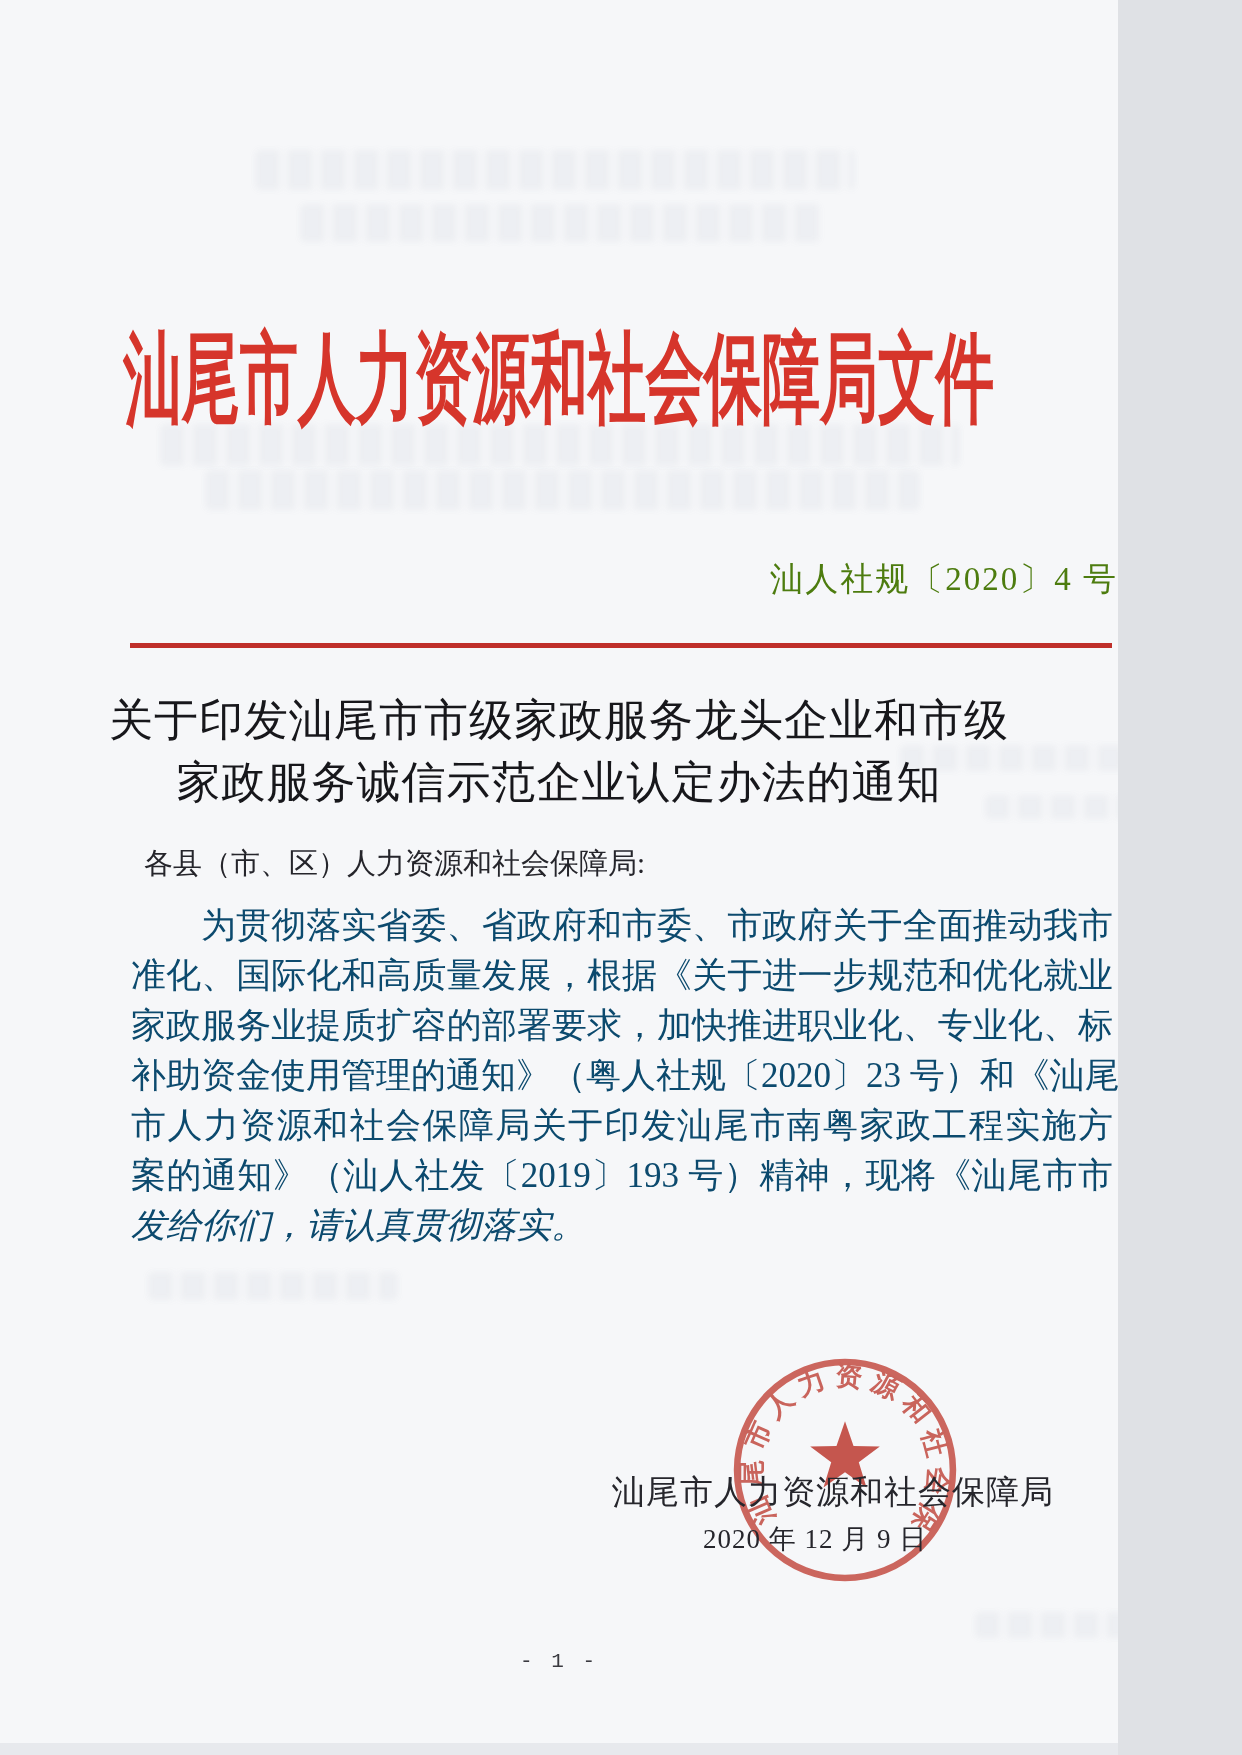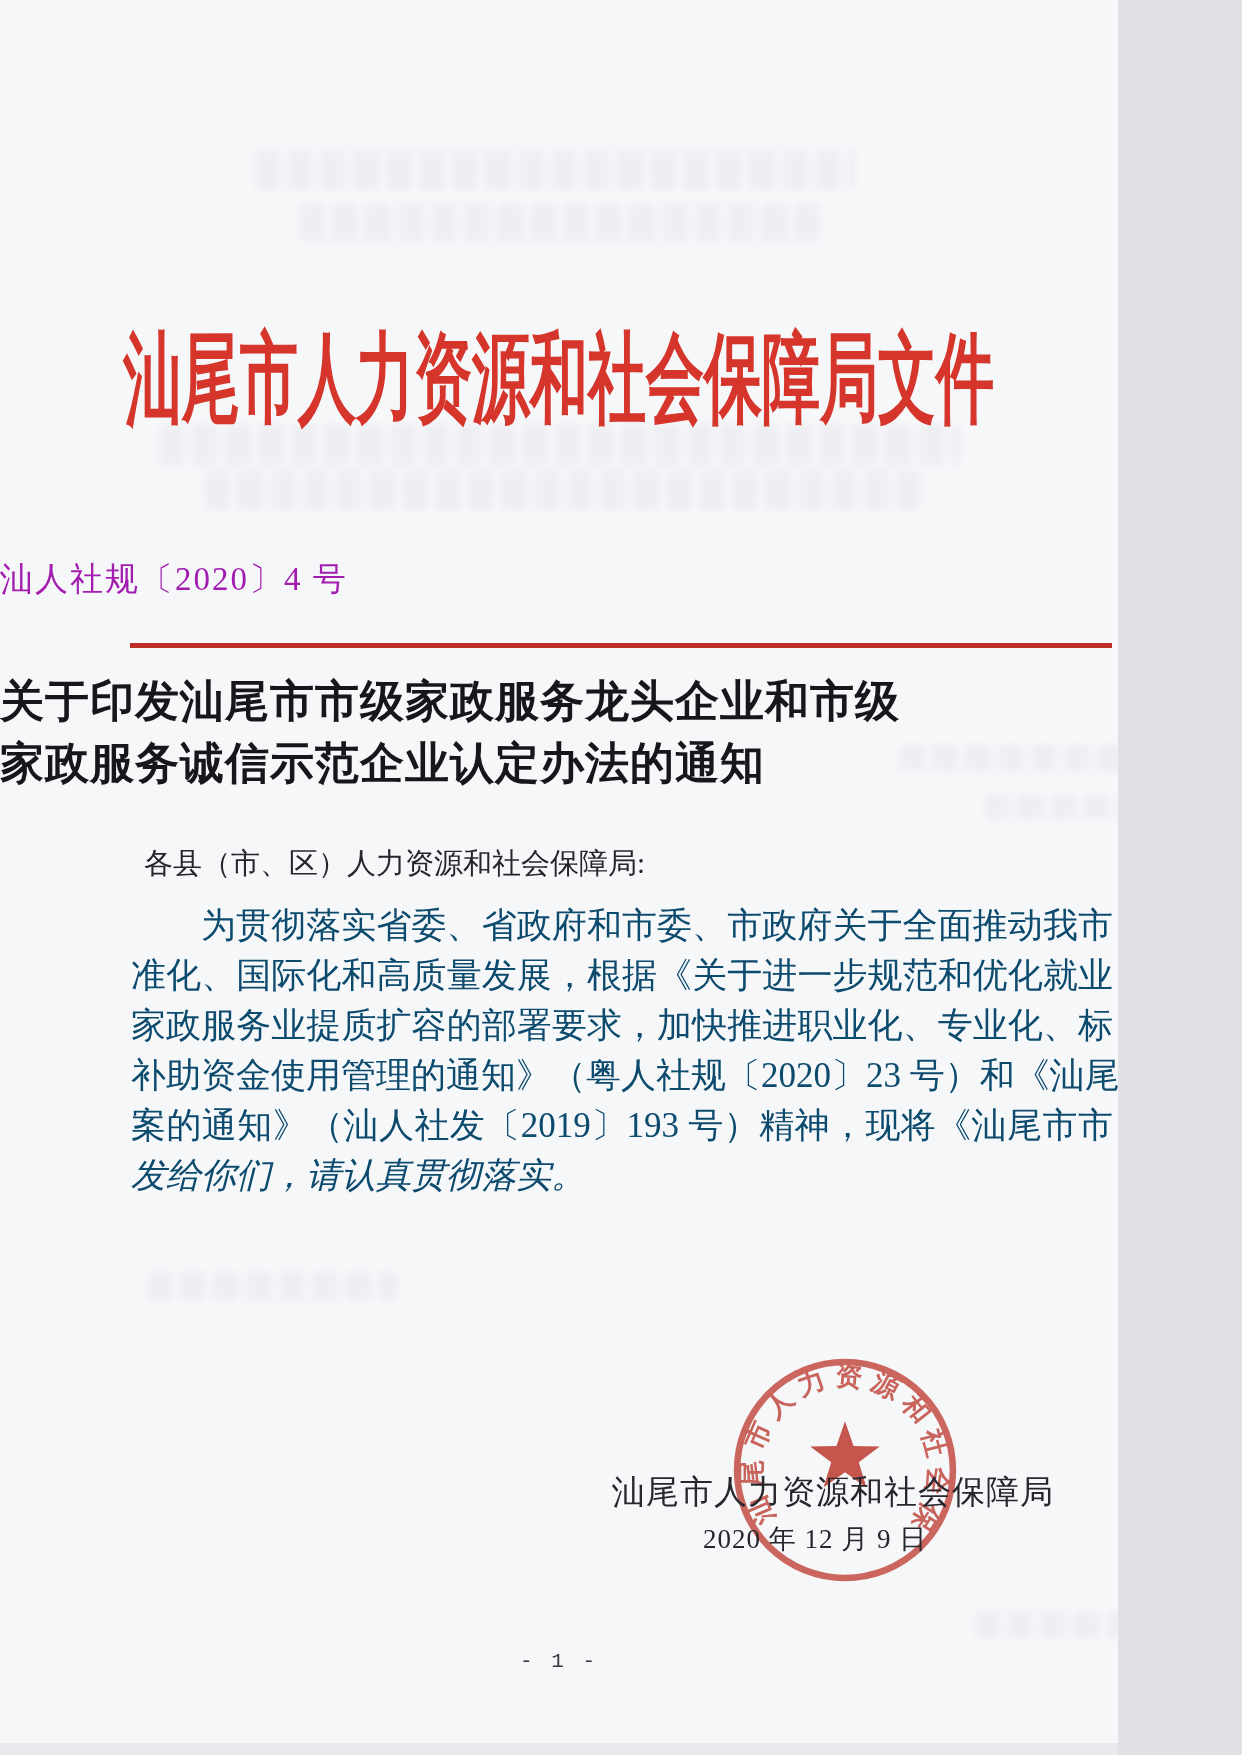--- a/index.html
+++ b/index.html
@@ -16,29 +16,29 @@
   }
   .header-red{
     position:absolute;top:330px;left:0;width:100%;
     text-align:center;font-size:58px;font-weight:900;line-height:1;
     color:#d6352b;letter-spacing:0px;
     transform:scaleY(1.7);transform-origin:center top;
     white-space:nowrap;
   }
   .doc-number{
     position:absolute;top:563px;left:0;width:100%;
-    text-align:left;font-size:33px;line-height:1;letter-spacing:2px;color:#a21caf;
+    text-align:right;font-size:33px;line-height:1;letter-spacing:2px;color:#4d7c0f;
   }
   .red-rule{
     position:absolute;top:643px;left:130px;width:982px;height:5px;
     background:#bf2f2a;
   }
   .doc-title{
-    position:absolute;top:671px;left:0;width:100%;
-    text-align:left;font-size:44px;font-weight:700;line-height:62px;
+    position:absolute;top:690px;left:0;width:100%;
+    text-align:center;font-size:44px;font-weight:400;line-height:62px;
     color:#17171b;letter-spacing:1px;
   }
   .salutation{
     position:absolute;top:846px;left:144px;
     font-size:29px;line-height:1.2;color:#25252b;
   }
   .body-block{
     position:absolute;top:901px;left:131px;width:982px;
     font-size:35px;color:#0c4a6e;
   }
@@ -96,20 +96,21 @@
     <div>家政服务诚信示范企业认定办法的通知</div>
   </div>
 
   <div class="salutation">各县（市、区）人力资源和社会保障局:</div>
 
   <div class="body-block">
     <div class="bodyline indent">为贯彻落实省委、省政府和市委、市政府关于全面推动我市</div>
     <div class="bodyline">准化、国际化和高质量发展，根据《关于进一步规范和优化就业</div>
     <div class="bodyline">家政服务业提质扩容的部署要求，加快推进职业化、专业化、标</div>
     <div class="bodyline">补助资金使用管理的通知》（粤人社规〔2020〕23 号）和《汕尾</div>
+    <div class="bodyline">市人力资源和社会保障局关于印发汕尾市南粤家政工程实施方</div>
     <div class="bodyline">案的通知》（汕人社发〔2019〕193 号）精神，现将《汕尾市市</div>
     <div class="bodyline last">发给你们，请认真贯彻落实。</div>
   </div>
 
   <div class="seal">
     <svg width="244" height="244" viewBox="0 0 260 260">
       <circle cx="130" cy="130" r="115" fill="none" stroke="#cf584e" stroke-width="7"></circle>
       <polygon fill="#c8473d" points="130,78 139.1,104.5 167.1,104.9 144.7,121.8 152.9,148.6 130,132.5 107.1,148.6 115.3,121.8 92.9,104.9 120.9,104.5"></polygon>
       <path id="sealArc" d="M 56.3 181.6 A 90 90 0 1 1 203.7 181.6" fill="none"></path>
       <text font-size="29" font-weight="700" letter-spacing="8" fill="#cc564c" font-family="Liberation Serif, DejaVu Serif, serif">

